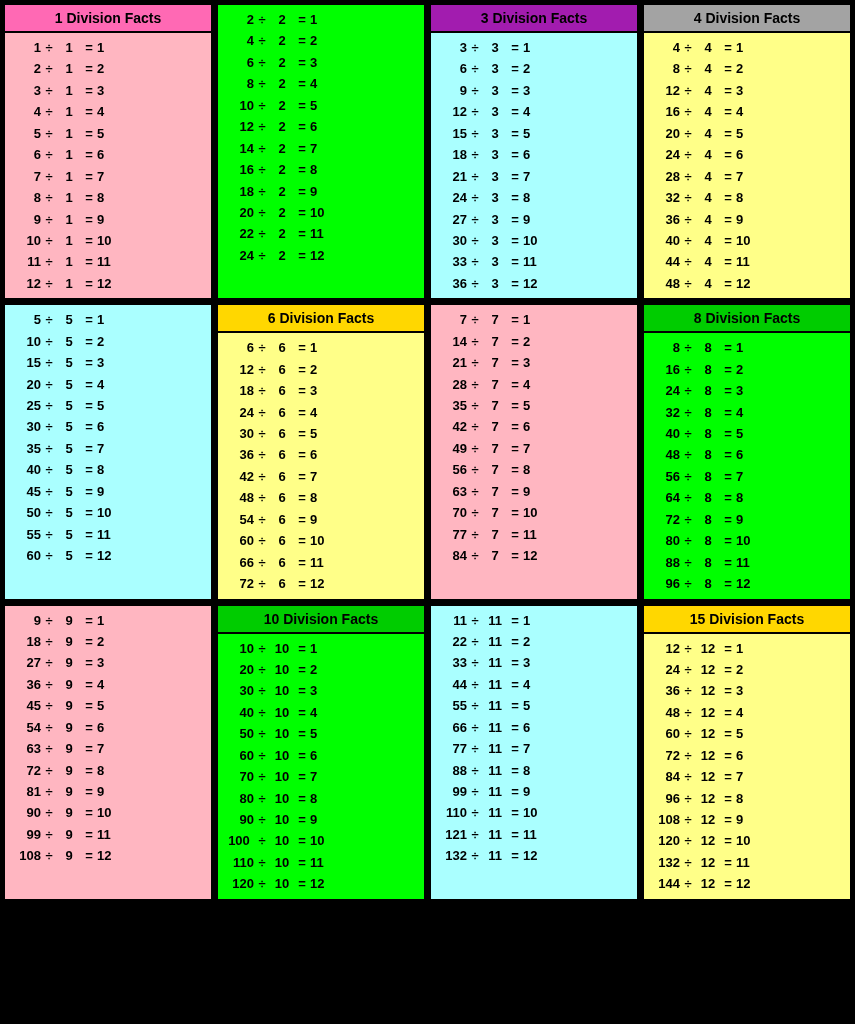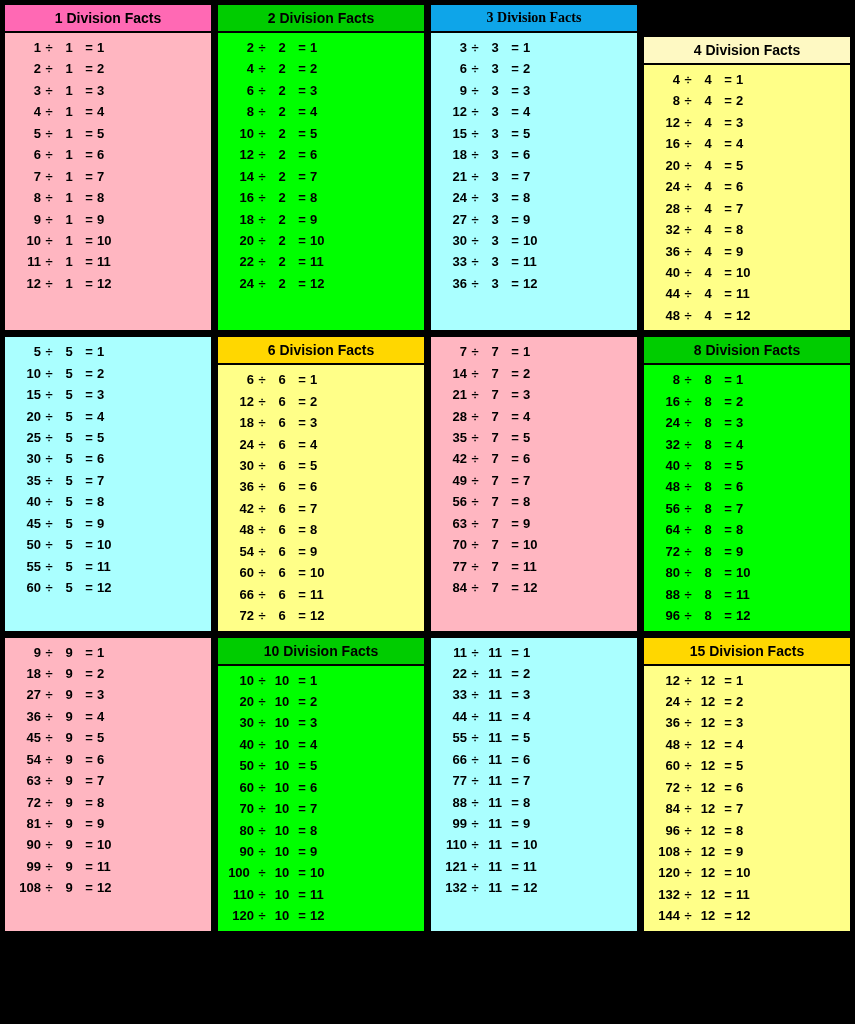--- a/index.html
+++ b/index.html
@@ -137,21 +137,20 @@
         <div class="fact-row">
           <span style="text-align: right; width: 30px; display: inline-block;">12</span>
           <span style="text-align: center; width: 16px; display: inline-block;">÷</span>
           <span style="text-align: center; width: 24px; display: inline-block;">1</span>
           <span style="text-align: center; width: 16px; display: inline-block;">=</span>
           <span style="text-align: left; width: 24px; display: inline-block;">12</span>
         </div>
       </div>
     </div>
     <div class="section" style="border: 2px solid rgb(0, 0, 0);">
-      <div class="section-header" style="background: rgb(0, 204, 0);">2 Division Facts</div>
       <div class="section-body" style="background: rgb(0, 255, 0);">
         <div class="fact-row">
           <span style="text-align: right; width: 30px; display: inline-block;">2</span>
           <span style="text-align: center; width: 16px; display: inline-block;">÷</span>
           <span style="text-align: center; width: 24px; display: inline-block;">2</span>
           <span style="text-align: center; width: 16px; display: inline-block;">=</span>
           <span style="text-align: left; width: 24px; display: inline-block;">1</span>
         </div>
         <div class="fact-row">
           <span style="text-align: right; width: 30px; display: inline-block;">4</span>
@@ -226,21 +225,21 @@
         <div class="fact-row">
           <span style="text-align: right; width: 30px; display: inline-block;">24</span>
           <span style="text-align: center; width: 16px; display: inline-block;">÷</span>
           <span style="text-align: center; width: 24px; display: inline-block;">2</span>
           <span style="text-align: center; width: 16px; display: inline-block;">=</span>
           <span style="text-align: left; width: 24px; display: inline-block;">12</span>
         </div>
       </div>
     </div>
     <div class="section" style="border: 2px solid rgb(0, 0, 0);">
-      <div class="section-header" style="background: #0ea5e9; font-family: Liberation Serif, serif;">3 Division Facts</div>
+      <div class="section-header" style="background: #a21caf;">3 Division Facts</div>
       <div class="section-body" style="background: rgb(170, 255, 255);">
         <div class="fact-row">
           <span style="text-align: right; width: 30px; display: inline-block;">3</span>
           <span style="text-align: center; width: 16px; display: inline-block;">÷</span>
           <span style="text-align: center; width: 24px; display: inline-block;">3</span>
           <span style="text-align: center; width: 16px; display: inline-block;">=</span>
           <span style="text-align: left; width: 24px; display: inline-block;">1</span>
         </div>
         <div class="fact-row">
           <span style="text-align: right; width: 30px; display: inline-block;">6</span>
@@ -315,21 +314,21 @@
         <div class="fact-row">
           <span style="text-align: right; width: 30px; display: inline-block;">36</span>
           <span style="text-align: center; width: 16px; display: inline-block;">÷</span>
           <span style="text-align: center; width: 24px; display: inline-block;">3</span>
           <span style="text-align: center; width: 16px; display: inline-block;">=</span>
           <span style="text-align: left; width: 24px; display: inline-block;">12</span>
         </div>
       </div>
     </div>
     <div class="section" style="border: 2px solid rgb(0, 0, 0);">
-      <div class="section-header" style="background: #fef9c3; margin-top: 32px;">4 Division Facts</div>
+      <div class="section-header" style="background: #a3a3a3;">4 Division Facts</div>
       <div class="section-body" style="background: rgb(255, 255, 136);">
         <div class="fact-row">
           <span style="text-align: right; width: 30px; display: inline-block;">4</span>
           <span style="text-align: center; width: 16px; display: inline-block;">÷</span>
           <span style="text-align: center; width: 24px; display: inline-block;">4</span>
           <span style="text-align: center; width: 16px; display: inline-block;">=</span>
           <span style="text-align: left; width: 24px; display: inline-block;">1</span>
         </div>
         <div class="fact-row">
           <span style="text-align: right; width: 30px; display: inline-block;">8</span>

